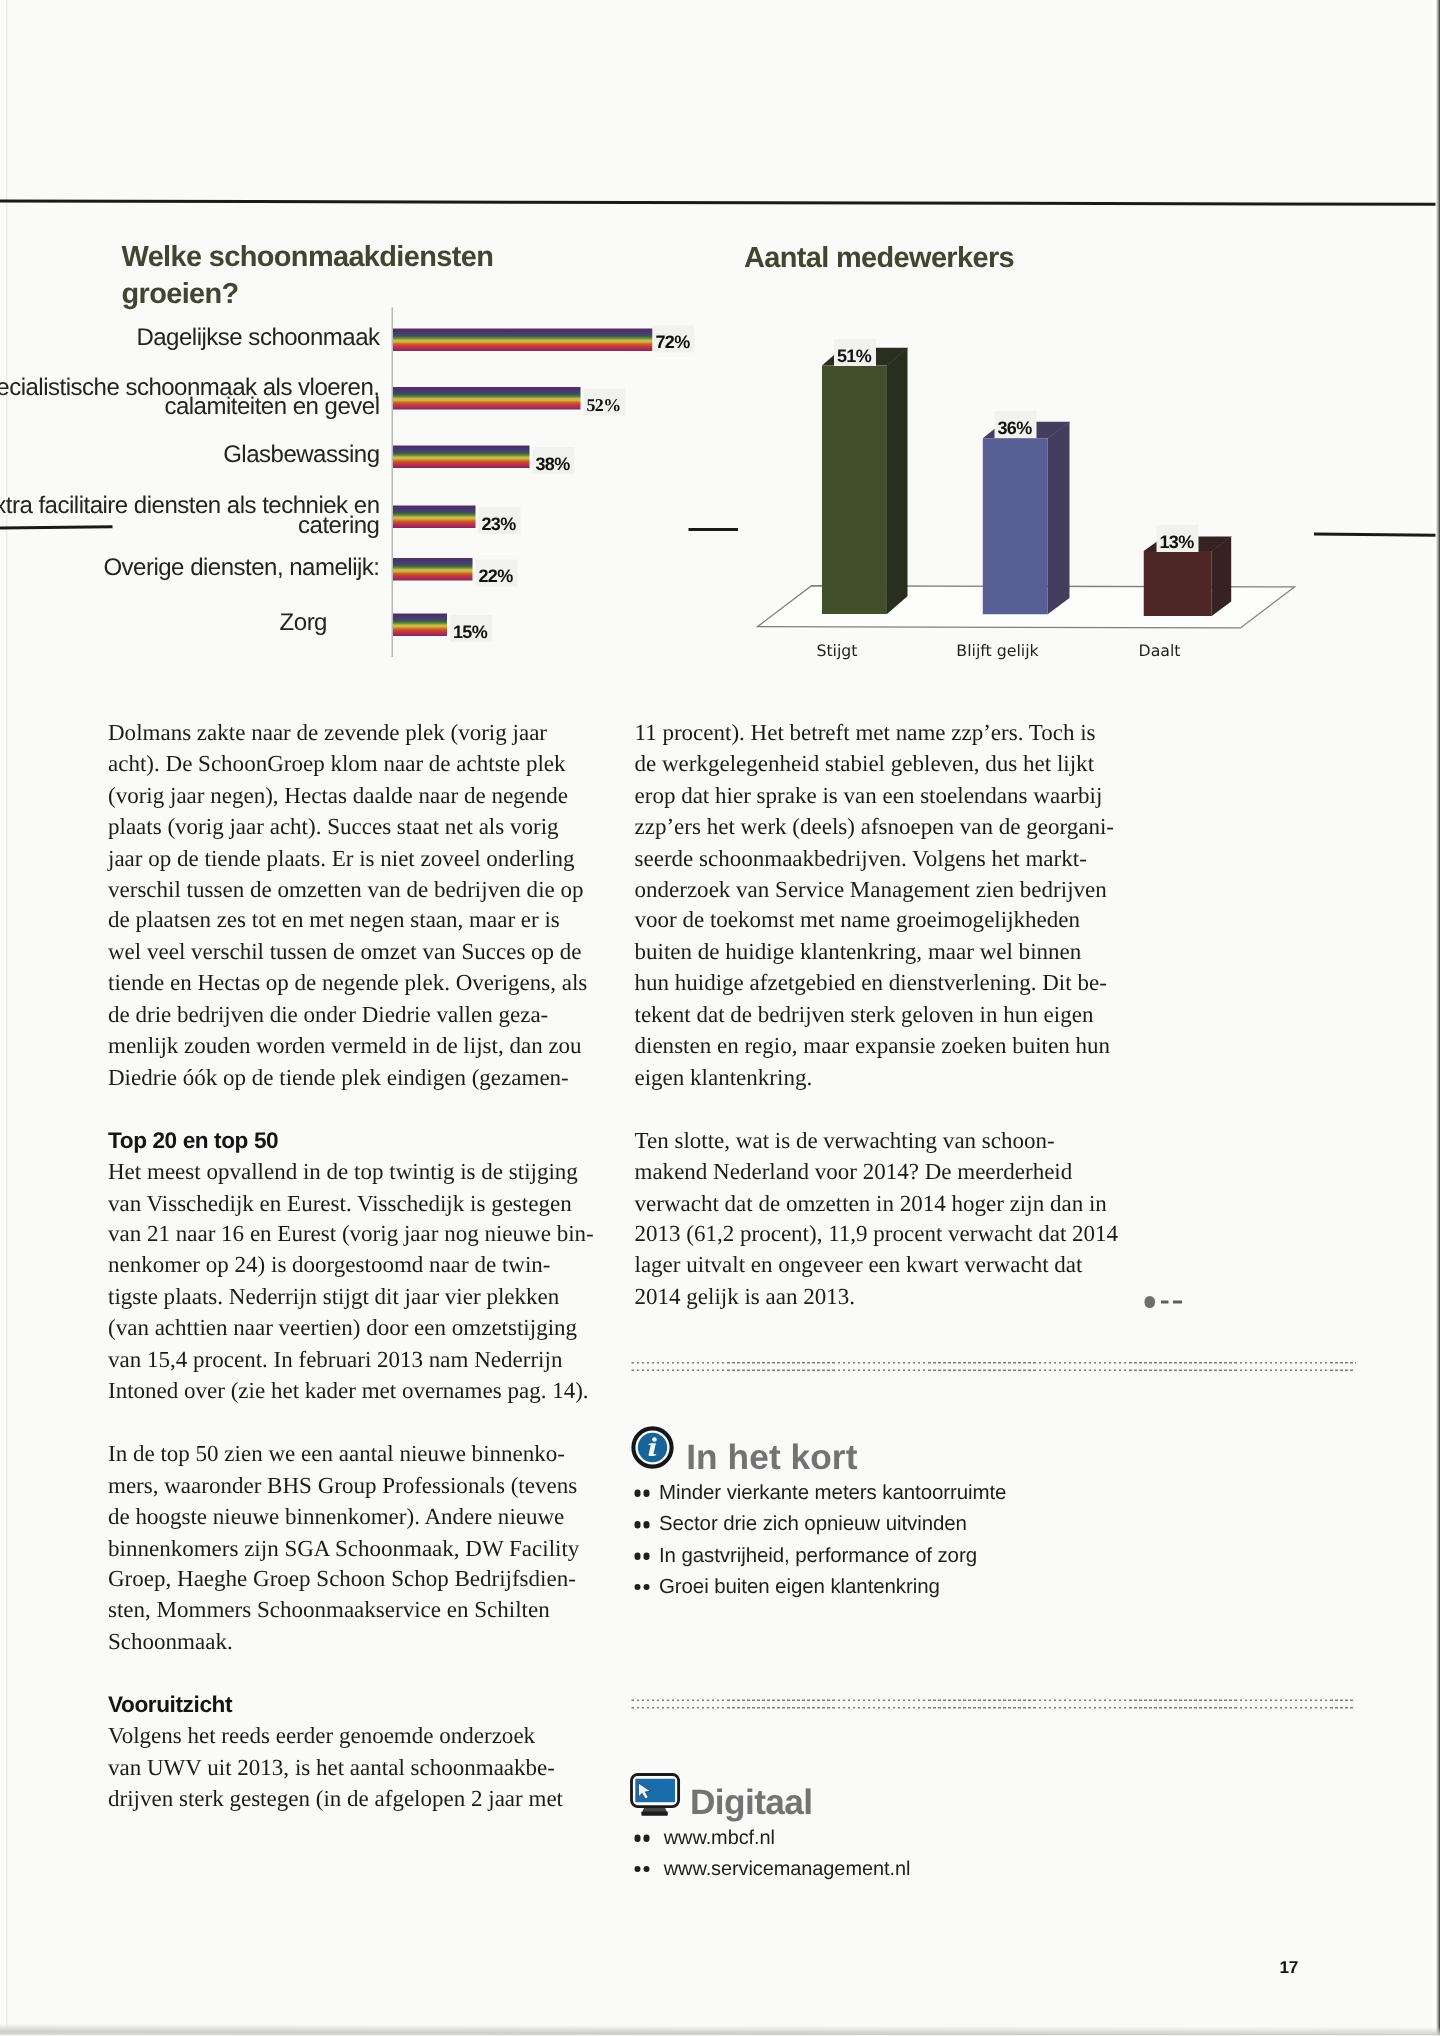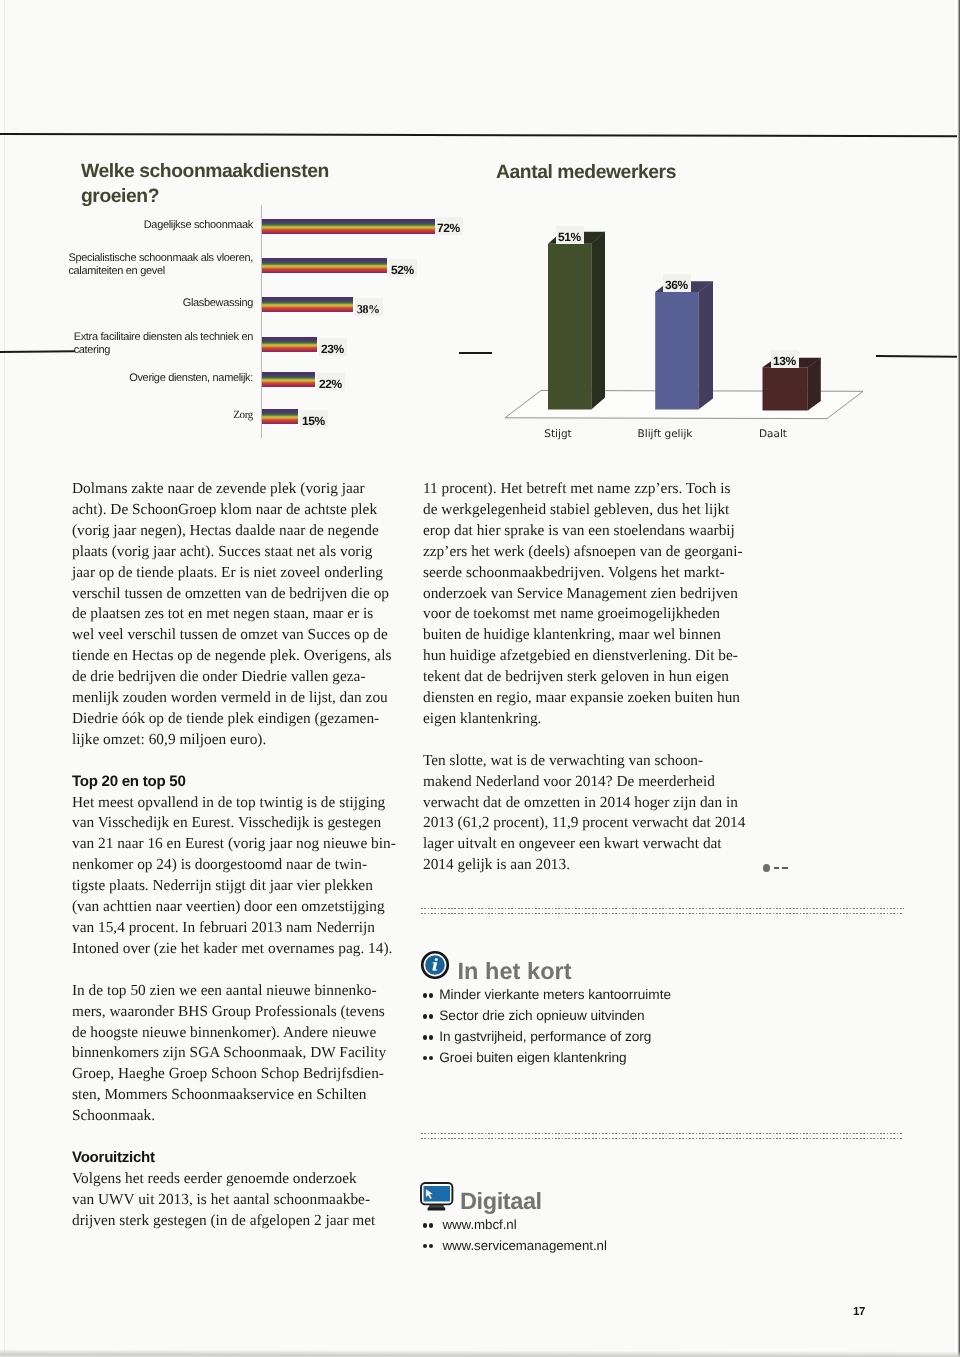--- a/index.html
+++ b/index.html
@@ -11,22 +11,22 @@
   
   .abs{position:absolute;}
 
   
   .scanline{position:absolute;background:#1a1a1a;}
   .pageedge{position:absolute;background:#d7d7d4;}
 
   
   .chart-title{position:absolute;font-family:"Liberation Sans",sans-serif;font-weight:bold;
      font-size:19.3px;line-height:25.6px;color:#42452f;letter-spacing:-0.42px;}
-  .cat-label{position:absolute;font-family:"Liberation Sans",sans-serif;font-size:11px;
-     color:#24241e;text-align:left;line-height:13.3px;letter-spacing:-0.33px;}
+  .cat-label{position:absolute;font-family:"Liberation Sans",sans-serif;font-size:16px;
+     color:#24241e;text-align:right;line-height:13.3px;letter-spacing:-0.33px;}
   .cat-label .ln{display:block;white-space:nowrap;}
   .bar{position:absolute;height:15.3px;
      background:linear-gradient(to bottom,
         #5c3158  0%,
         #4b2f6c  9%,
         #453a77 19%,
         #3e4a5e 28%,
         #3f6142 35%,
         #6d8a3c 44%,
         #c6bd4f 52%,
@@ -102,22 +102,22 @@
   <div class="vaxis" style="left:261px;top:205px;height:233px;"></div>
 
   <div class="bar" style="left:262px;top:219px;width:173px;"></div>
   <div class="bar" style="left:262px;top:258px;width:125px;"></div>
   <div class="bar" style="left:262px;top:297px;width:91px;"></div>
   <div class="bar" style="left:262px;top:337px;width:55px;"></div>
   <div class="bar" style="left:262px;top:372px;width:53px;"></div>
   <div class="bar" style="left:262px;top:409px;width:36px;"></div>
 
   <div class="pct" style="left:435px;top:217px;">72%</div>
-  <div class="pct" style="left:389px;top:259px;">52%</div>
-  <div class="pct" style="left:355px;top:298px;font-family:Liberation Serif, serif;">38%</div>
+  <div class="pct" style="left:389px;top:259px;font-family:Liberation Serif, serif;">52%</div>
+  <div class="pct" style="left:355px;top:298px;">38%</div>
   <div class="pct" style="left:319px;top:338px;">23%</div>
   <div class="pct" style="left:317px;top:373px;">22%</div>
   <div class="pct" style="left:300px;top:410px;">15%</div>
 
   <div class="cat-label" style="right:707px;top:219px;">
       <span class="ln">Dagelijkse schoonmaak</span>
     </div>
   <div class="cat-label" style="right:707px;top:252px;">
       <span class="ln">Specialistische schoonmaak als vloeren,</span>
       <span class="ln">calamiteiten en gevel</span>
@@ -125,21 +125,21 @@
   <div class="cat-label" style="right:707px;top:297px;">
       <span class="ln">Glasbewassing</span>
     </div>
   <div class="cat-label" style="right:707px;top:331px;">
       <span class="ln">Extra facilitaire diensten als techniek en</span>
       <span class="ln">catering</span>
     </div>
   <div class="cat-label" style="right:707px;top:372px;">
       <span class="ln">Overige diensten, namelijk:</span>
     </div>
-  <div class="cat-label" style="right:707px;top:409px;font-family:Liberation Serif, serif;">
+  <div class="cat-label" style="right:742px;top:409px;">
       <span class="ln">Zorg</span>
     </div>
 
   <div class="chart-title" style="left:496px;top:159.5px;width:300px;">Aantal medewerkers</div>
 
   <svg class="abs" width="400" height="250" viewBox="0 0 400 250" style="left:490px;top:185px;">
 
     <polygon points="15,232.8 337,233.6 373,206.3 51,205.5" fill="#fdfdfc" stroke="#7f7f7f" stroke-width="0.85"></polygon>
 
     <polygon points="58,58.7 71.5,46.8 115.4,46.8 101.5,58.7" fill="#2a2e1e"></polygon>
@@ -170,21 +170,20 @@
         <span class="ln">(vorig jaar negen), Hectas daalde naar de negende</span>
         <span class="ln">plaats (vorig jaar acht). Succes staat net als vorig</span>
         <span class="ln">jaar op de tiende plaats. Er is niet zoveel onderling</span>
         <span class="ln">verschil tussen de omzetten van de bedrijven die op</span>
         <span class="ln">de plaatsen zes tot en met negen staan, maar er is</span>
         <span class="ln">wel veel verschil tussen de omzet van Succes op de</span>
         <span class="ln">tiende en Hectas op de negende plek. Overigens, als</span>
         <span class="ln">de drie bedrijven die onder Diedrie vallen geza-</span>
         <span class="ln">menlijk zouden worden vermeld in de lijst, dan zou</span>
         <span class="ln">Diedrie óók op de tiende plek eindigen (gezamen-</span>
-        <span class="ln">lijke omzet: 60,9 miljoen euro).</span>
       </p>
     <div class="gap"></div>
     <div class="subhead">Top 20 en top 50</div>
     <p class="para">
         <span class="ln">Het meest opvallend in de top twintig is de stijging</span>
         <span class="ln">van Visschedijk en Eurest. Visschedijk is gestegen</span>
         <span class="ln">van 21 naar 16 en Eurest (vorig jaar nog nieuwe bin-</span>
         <span class="ln">nenkomer op 24) is doorgestoomd naar de twin-</span>
         <span class="ln">tigste plaats. Nederrijn stijgt dit jaar vier plekken</span>
         <span class="ln">(van achttien naar veertien) door een omzetstijging</span>

